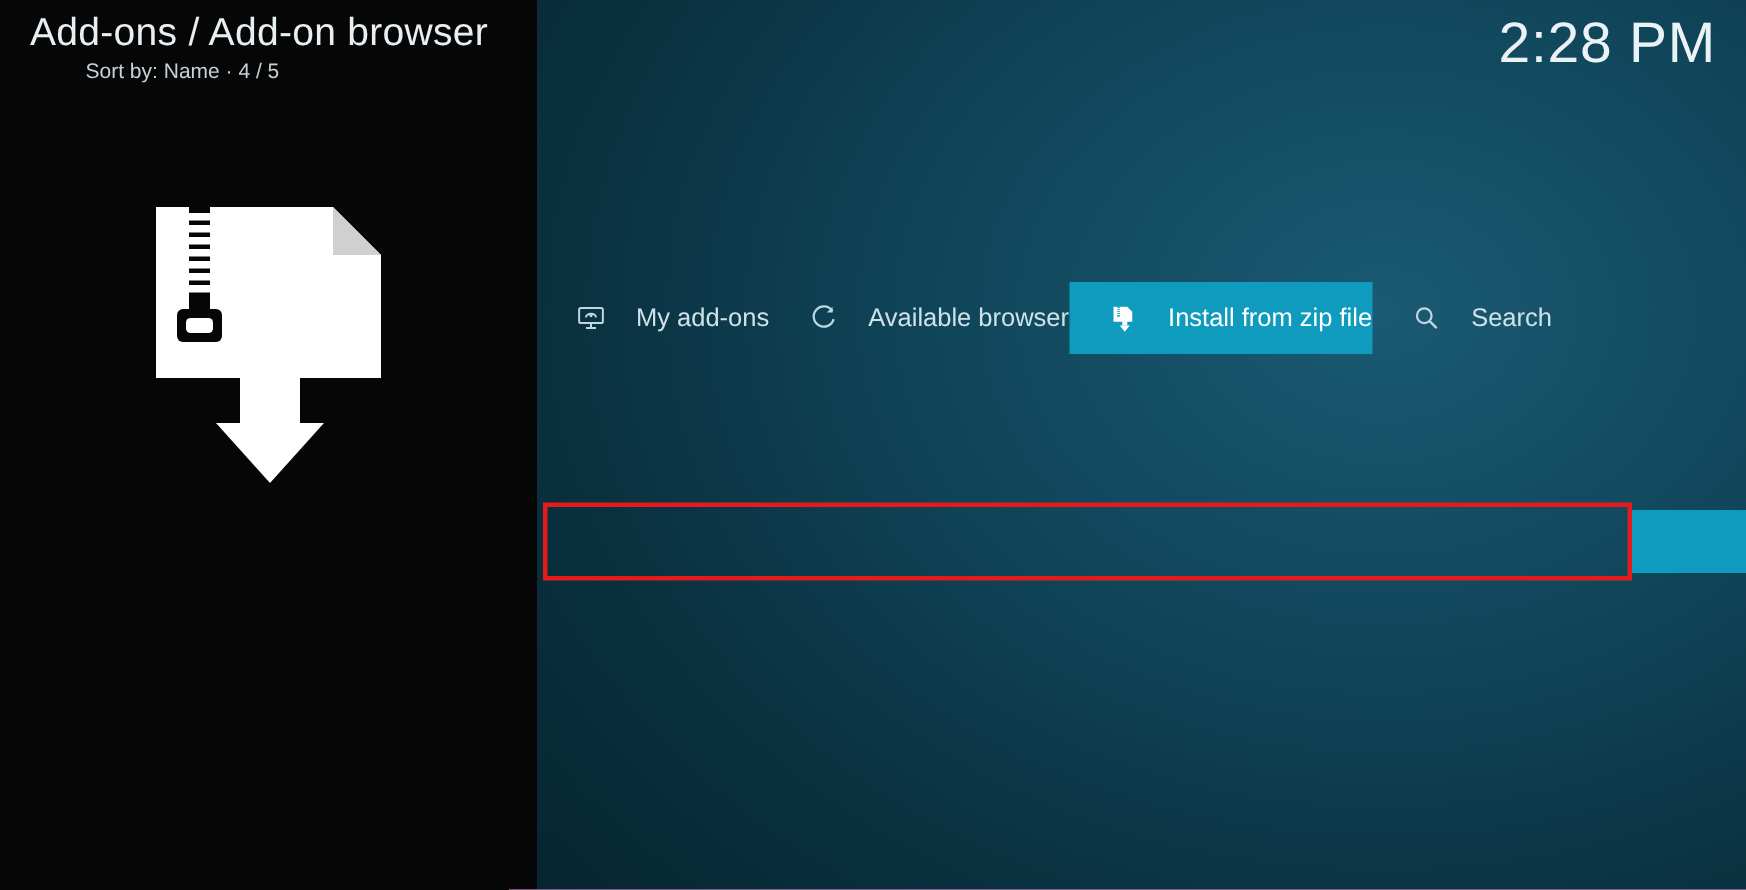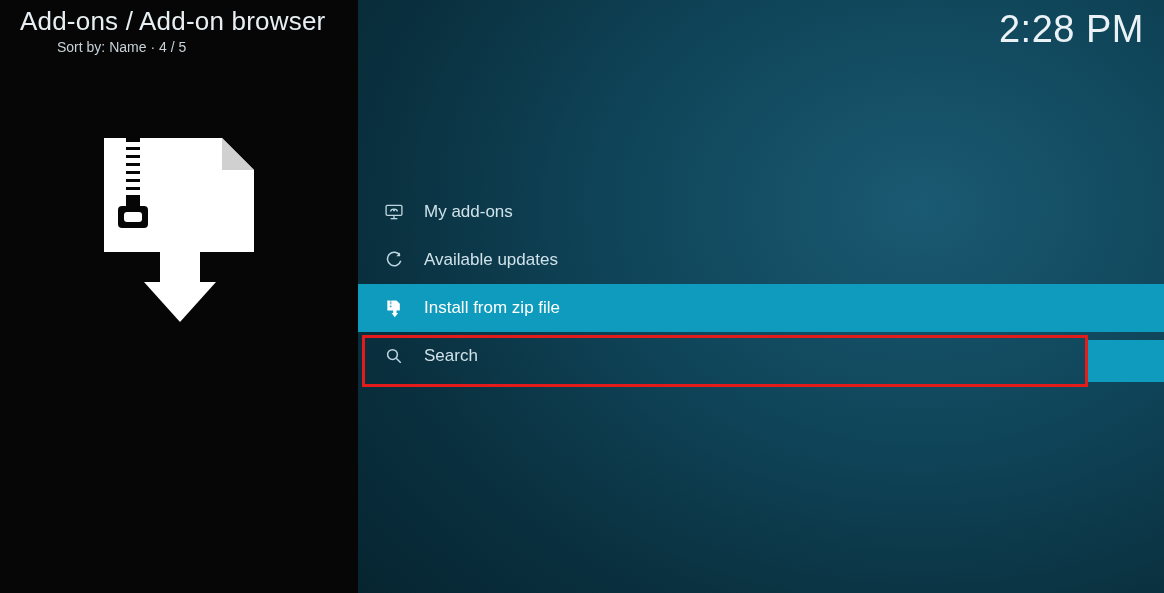--- a/index.html
+++ b/index.html
@@ -22,21 +22,21 @@
   .sort-line { font-size: 14px; color: #c6d2d8; margin-top: 2px; margin-left: 37px; }
   .clock { font-size: 38px; font-weight: 300; color: #eaf2f6; letter-spacing: 0.5px; margin-top: 2px; text-align: center;}
   .sidebar {
     position: absolute; left: 0; top: 0; width: 358px; height: 593px;
     background: #060606;
     display: flex; align-items: center; justify-content: center;
   }
   .sidebar-icon { width: 170px; height: 190px; margin-top: -140px; }
   .menu {
     position: absolute; left: 358px; top: 188px; right: 0;
-    display: flex; flex-direction: column;
+    display: flex; flex-direction: row;
     z-index: 3;
   }
   .menu-item {
     position: relative;
     height: 48px;
     display: flex; align-items: center;
     padding-left: 24px;
     color: #cfe2ea;
     font-size: 17px;
     cursor: pointer;
@@ -119,21 +119,21 @@
       <span>My add-ons</span>
     </div>
 
     <div class="menu-item">
       <span class="icon-slot">
         <svg viewBox="0 0 24 24" width="18" height="18" fill="none" stroke="currentColor" stroke-width="2">
           <path d="M20 6 A9 9 0 1 0 21 13"></path>
           <polyline points="20,2 20,7 15,7" fill="currentColor" stroke="none"></polyline>
         </svg>
       </span>
-      <span>Available updates</span>
+      <span>Available browser</span>
     </div>
 
 
     <div class="menu-item selected">
       <span class="icon-slot">
         <svg viewBox="0 0 24 24" width="20" height="20" fill="currentColor">
           <path d="M4 3h11l4 4v8H4z"></path>
           <rect x="7" y="3" width="2" height="8" fill="#0f9bbd"></rect>
           <rect x="6.2" y="4" width="3.6" height="0.9" fill="currentColor"></rect>
           <rect x="6.2" y="5.6" width="3.6" height="0.9" fill="currentColor"></rect>

